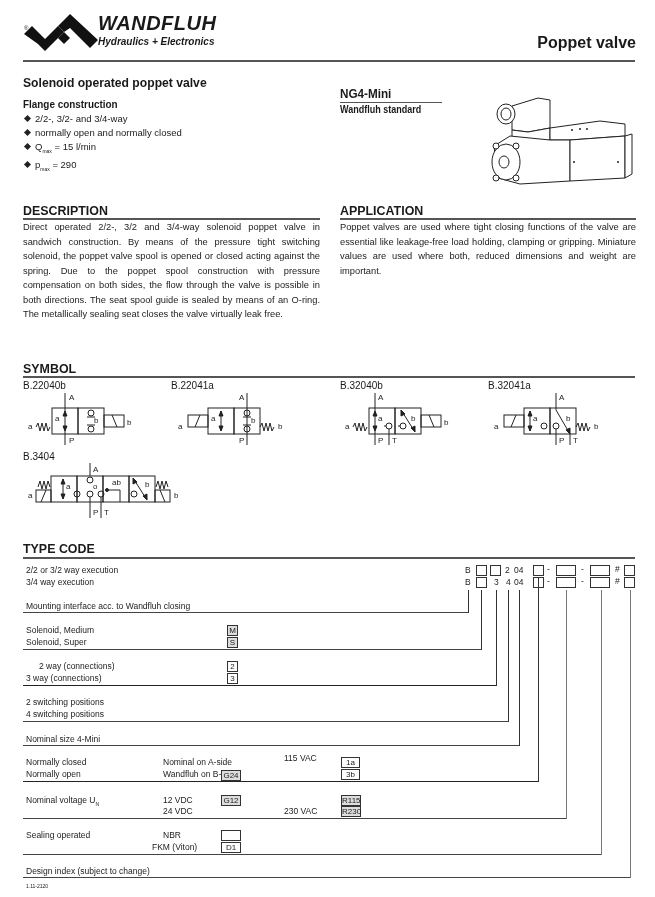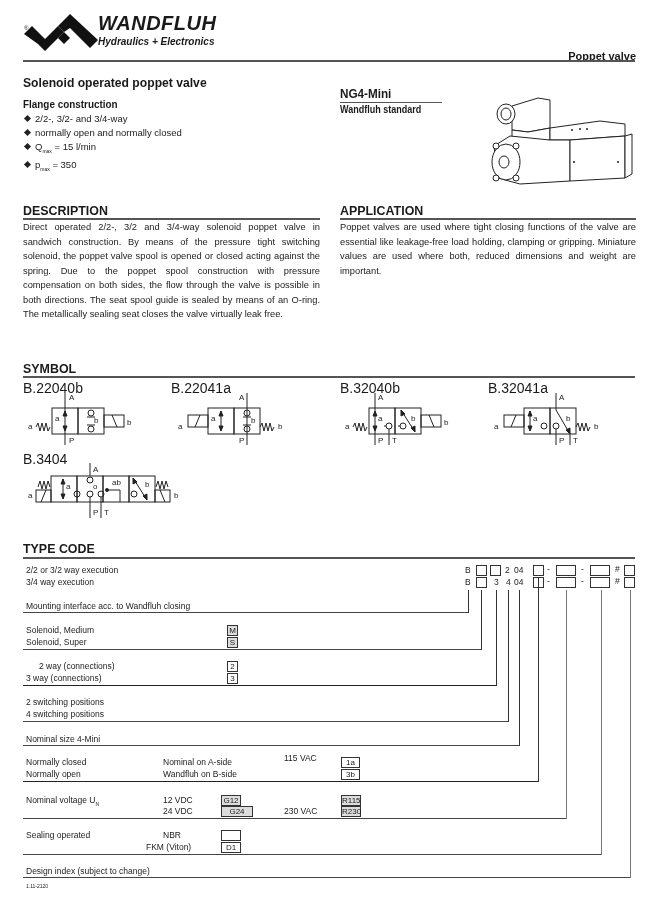--- a/index.html
+++ b/index.html
@@ -1,29 +1,29 @@
 <!DOCTYPE html>
 <html><head>
 <meta charset="utf-8">
 <style>
   * { box-sizing: border-box; margin: 0; padding: 0; }
   body { width: 655px; height: 897px; background: #fff; font-family: "Liberation Sans", sans-serif; color: #1a1a1a; position: relative; overflow: hidden; }
   .abs { position: absolute; }
   .logo-name { font-size: 20px; font-weight: bold; font-style: italic; letter-spacing: 0.5px; left: 98px; top: 12px; }
   .logo-sub { font-size: 10px; font-weight: bold; font-style: italic; left: 98px; top: 36px; }
   .reg { font-size: 6px; left: 24px; top: 25px; }
-  .hdr-right { font-size: 11px; font-weight: bold; right: 19px; top: 50px; }
+  .hdr-right { font-size: 16px; font-weight: bold; right: 19px; top: 34px; }
   .hr { background: #555; height: 1px; }
   .h1 { font-size: 13.5px; font-weight: bold; transform: scaleX(0.9); transform-origin: left; }
   .h2 { font-size: 11px; font-weight: bold; transform: scaleX(0.9); transform-origin: left; }
   .bul { font-size: 9.5px; line-height: 14px; }
   .bul .dia { display: inline-block; width: 5px; height: 5px; background: #222; transform: rotate(45deg); margin: 0 5px 1px 2px; }
   .sec { font-size: 13.5px; font-weight: bold; transform: scaleX(0.92); transform-origin: left; }
   .para { font-size: 9.3px; line-height: 14.5px; text-align: justify; color: #222; }
-  .sym-label { font-size: 14px; }
+  .sym-label { font-size: 10px; }
   .tc { font-size: 8.5px; color: #222; }
   .box { display: inline-block; border: 1px solid #333; font-size: 8px; text-align: center; line-height: 9px; height: 11px; }
   .boxd { background: #ddd; }
   .vl { position: absolute; width: 1.3px; background: #333; }
   .hl { position: absolute; height: 1.3px; background: #444; }
   .sq { position: absolute; width: 11px; height: 11px; border: 1px solid #333; }
   .wide { position: absolute; width: 20px; height: 11px; border: 1px solid #333; }
 </style>
 </head>
 <body>
@@ -38,21 +38,21 @@
 <div class="abs logo-sub">Hydraulics + Electronics</div>
 <div class="abs hdr-right">Poppet valve</div>
 <div class="abs hr" style="left:23px;top:60px;width:612px;height:1.5px"></div>
 
 <div class="abs h1" style="left:23px;top:75px">Solenoid operated poppet valve</div>
 <div class="abs h2" style="left:23px;top:98px">Flange construction</div>
 <div class="abs bul" style="left:23px;top:112px">
   <div><span class="dia"></span><span>2/2-, 3/2- and 3/4-way</span></div>
   <div><span class="dia"></span><span>normally open and normally closed</span></div>
   <div><span class="dia"></span><span>Q</span><sub style="font-size:5px">max</sub><span> = 15 l/min</span></div>
-  <div><span class="dia"></span><span>p</span><sub style="font-size:5px">max</sub><span> = 350</span></div>
+  <div><span class="dia"></span><span>p</span><sub style="font-size:5px">max</sub><span> = 290</span></div>
 </div>
 
 <div class="abs h1" style="left:340px;top:86px;font-size:13px">NG4-Mini</div>
 <div class="abs hr" style="left:340px;top:102px;width:102px"></div>
 <div class="abs h2" style="left:340px;top:104px;font-size:10px">Wandfluh standard</div>
 
 <svg class="abs" style="left:490px;top:96px" width="150" height="92" viewBox="0 0 150 92">
   <g fill="#fff" stroke="#222" stroke-width="1">
     <polygon points="22,10 48,2 60,4 60,32 38,36 22,34"></polygon>
     <polygon points="22,34 38,36 60,32 60,44 38,48 22,46"></polygon>
@@ -292,31 +292,31 @@
 <div class="abs tc" style="left:163px;top:769px">Wandfluh on B-side</div>
 <div class="abs box" style="left:341px;top:757px;width:19px">1a</div>
 <div class="abs box" style="left:341px;top:769px;width:19px">3b</div>
 <div class="hl" style="left:23px;top:781px;width:516px;background:#222"></div>
 <div class="vl" style="left:538px;top:577px;height:205px"></div>
 
 <div class="abs tc" style="left:26px;top:795px"><span>Nominal voltage U</span><sub style="font-size:5px">N</sub></div>
 <div class="abs tc" style="left:163px;top:795px">12 VDC</div>
 <div class="abs tc" style="left:163px;top:806px">24 VDC</div>
 <div class="abs box boxd" style="left:221px;top:795px;width:20px">G12</div>
-<div class="abs box boxd" style="left:221px;top:806px;width:32px">G24</div>
+<div class="abs box boxd" style="left:221px;top:770px;width:20px">G24</div>
 <div class="abs tc" style="left:284px;top:753px">115 VAC</div>
 <div class="abs tc" style="left:284px;top:806px">230 VAC</div>
 <div class="abs box boxd" style="left:341px;top:795px;width:20px">R115</div>
 <div class="abs box boxd" style="left:341px;top:806px;width:20px">R230</div>
 <div class="hl" style="left:23px;top:818px;width:544px"></div>
 <div class="vl" style="left:566px;top:590px;height:229px;background:#777"></div>
 
 <div class="abs tc" style="left:26px;top:830px">Sealing operated</div>
 <div class="abs tc" style="left:163px;top:830px">NBR</div>
-<div class="abs tc" style="left:146px;top:842px">FKM (Viton)</div>
+<div class="abs tc" style="left:152px;top:842px">FKM (Viton)</div>
 <div class="abs box" style="left:221px;top:830px;width:20px"></div>
 <div class="abs box" style="left:221px;top:842px;width:20px">D1</div>
 <div class="hl" style="left:23px;top:854px;width:579px"></div>
 <div class="vl" style="left:601px;top:590px;height:265px;background:#777"></div>
 
 <div class="abs tc" style="left:26px;top:866px">Design index (subject to change)</div>
 <div class="hl" style="left:23px;top:877px;width:608px"></div>
 <div class="vl" style="left:630px;top:590px;height:288px;background:#777"></div>
 
 <div class="abs" style="left:26px;top:883px;font-size:5px">1.11-2120</div>

